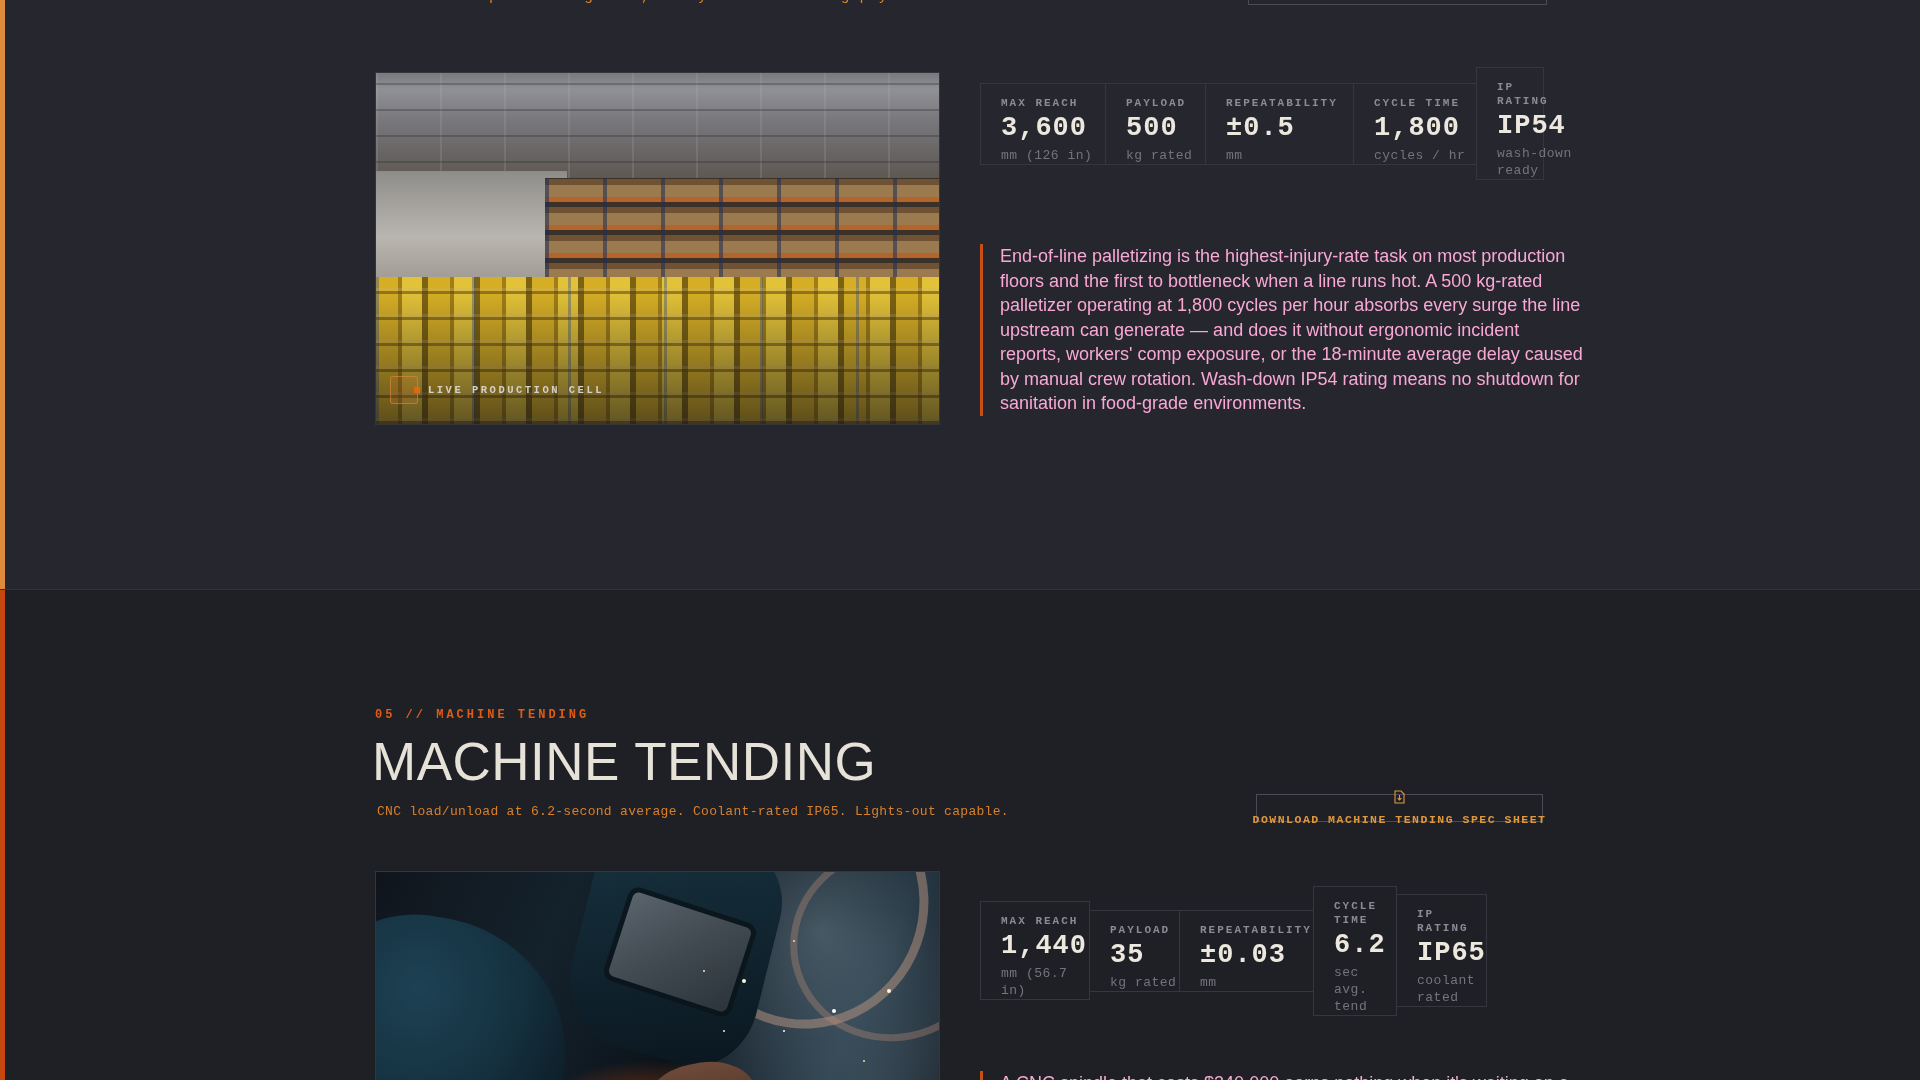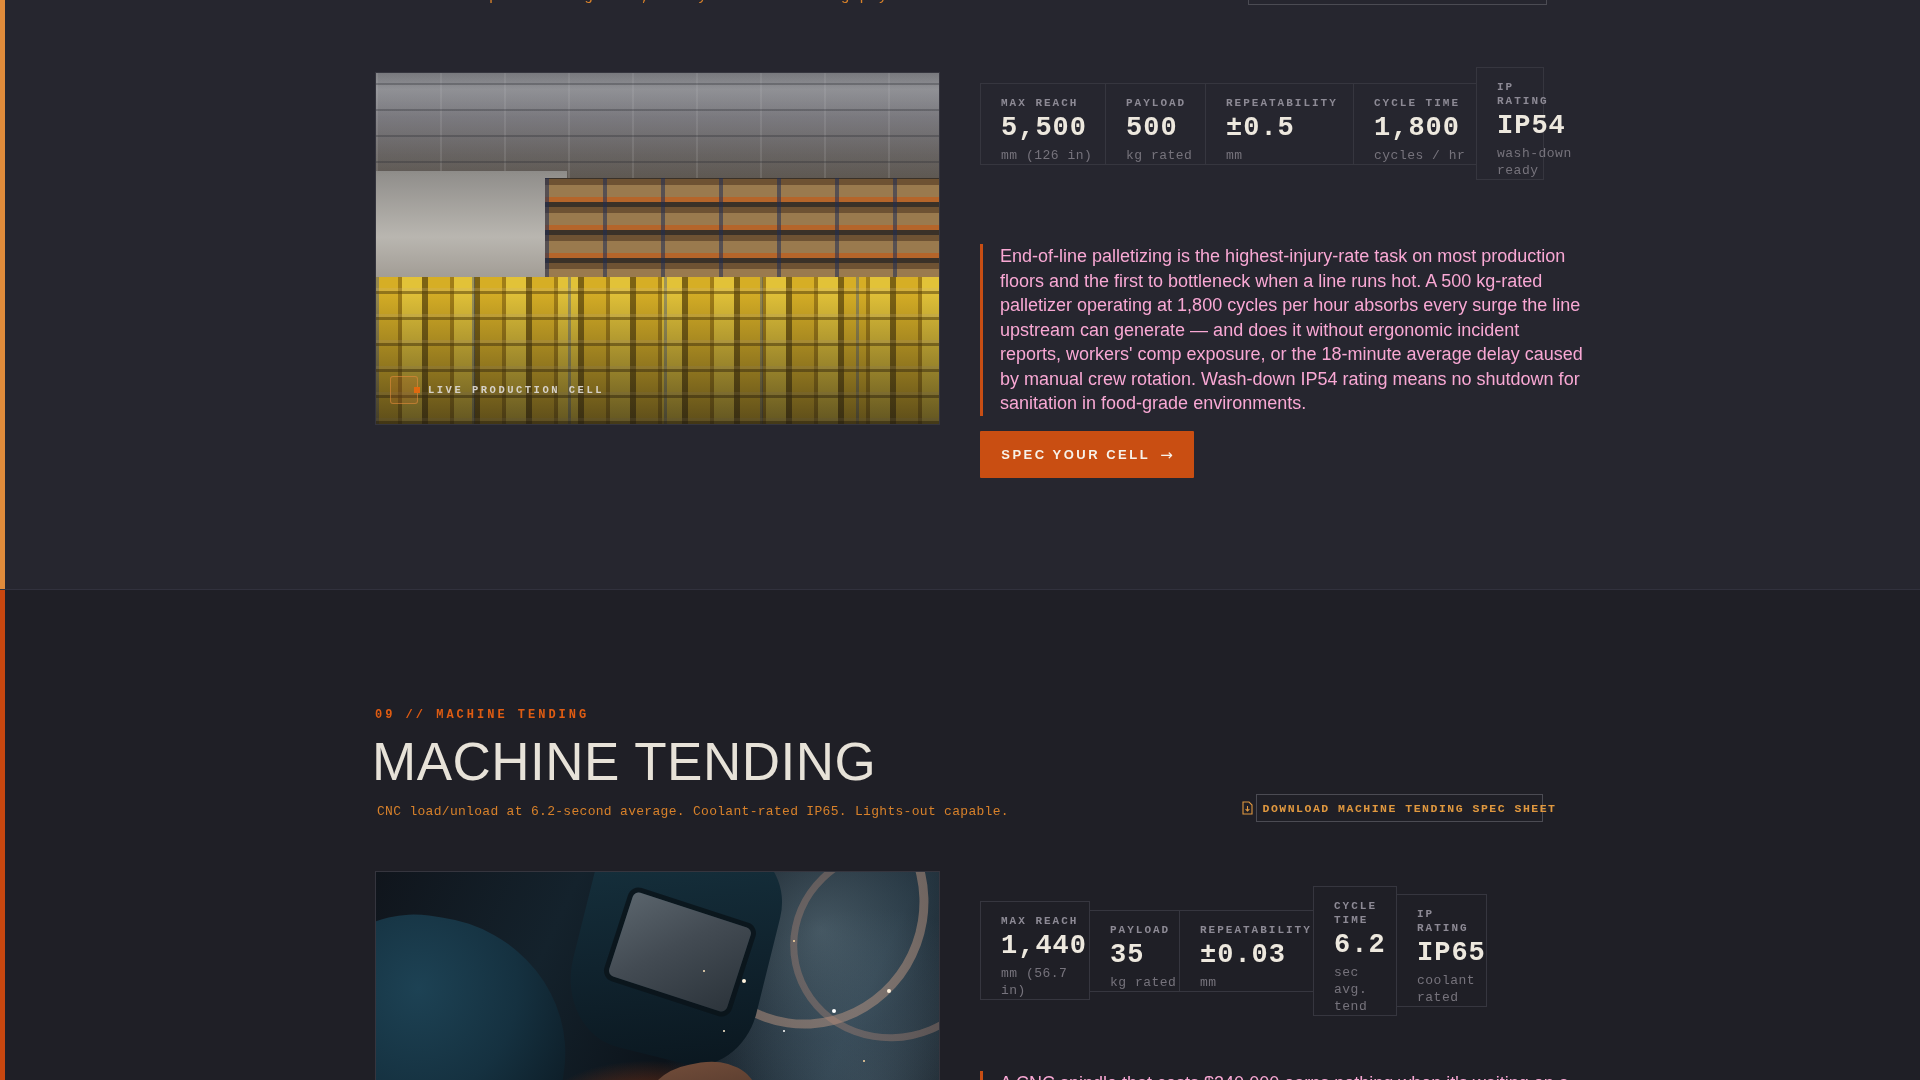--- a/index.html
+++ b/index.html
@@ -93,21 +93,21 @@
   .cta{position:absolute;left:980px;top:431px;width:214px;height:47px;background:#c94e12;border:none;cursor:pointer;
     display:flex;align-items:center;justify-content:center;gap:10px;border-radius:1px;}
   .cta-label{font-size:13px;font-weight:700;letter-spacing:2.5px;color:#f7f2ea;}
   .cta-arrow{font-size:15px;color:#f7f2ea;font-family:"DejaVu Sans",sans-serif;}
 
   
   .eyebrow{position:absolute;left:375px;top:118px;font-size:12px;font-weight:700;letter-spacing:3px;color:#e05c12;}
   .big-heading{position:absolute;left:372px;top:143px;font-size:53px;line-height:58px;font-weight:400;color:#e7e2d8;letter-spacing:.5px;}
   .subtitle{position:absolute;left:377px;top:214px;font-size:13px;letter-spacing:.3px;color:#d8812a;}
   .dl-btn{position:absolute;left:1256px;top:204px;width:287px;height:28px;box-sizing:border-box;border:1px solid #4b4b53;background:transparent;cursor:pointer;
-    display:flex;align-items:center;justify-content:center;gap:9px;}
+    display:flex;align-items:center;justify-content:center;gap:9px;flex-direction:column;}
   .dl-label{font-size:11.5px;font-weight:700;letter-spacing:1.5px;color:#e0983f;white-space:nowrap;}
   .dl-icon{display:inline-flex;flex:0 0 auto;}
 </style>
 </head>
 <body>
 
 <section class="sec1">
   <div class="accent-strip s1"></div>
 
   <div class="clipped-subtitle mono">End-of-line palletizing at 1,800 cycles/hr. 500 kg payload. Wash-down IP54.</div>
@@ -123,21 +123,21 @@
       <span class="cap-frame">
           <span class="cap-dot"></span>
         </span>
       <span class="cap-text mono">LIVE PRODUCTION CELL</span>
     </div>
   </div>
 
   <div class="spec-row spec-row-1 mono">
     <div class="spec-cell c1">
       <div class="spec-label">MAX REACH</div>
-      <div class="spec-value">5,500</div>
+      <div class="spec-value">3,600</div>
       <div class="spec-unit">mm (126 in)</div>
     </div>
     <div class="spec-cell c2">
       <div class="spec-label">PAYLOAD</div>
       <div class="spec-value">500</div>
       <div class="spec-unit">kg rated</div>
     </div>
     <div class="spec-cell c3">
       <div class="spec-label">REPEATABILITY</div>
       <div class="spec-value">±0.5</div>
@@ -150,30 +150,26 @@
     </div>
     <div class="spec-cell c5">
       <div class="spec-label">IP RATING</div>
       <div class="spec-value">IP54</div>
       <div class="spec-unit">wash‑down ready</div>
     </div>
   </div>
 
   <p class="lede lede-1">End-of-line palletizing is the highest-injury-rate task on most production floors and the first to bottleneck when a line runs hot. A 500 kg-rated palletizer operating at 1,800 cycles per hour absorbs every surge the line upstream can generate — and does it without ergonomic incident reports, workers' comp exposure, or the 18-minute average delay caused by manual crew rotation. Wash-down IP54 rating means no shutdown for sanitation in food-grade environments.</p>
 
-  <button class="cta">
-    <span class="cta-label">SPEC YOUR CELL</span>
-    <span class="cta-arrow">→</span>
-  </button>
 </section>
 
 <section class="sec2">
   <div class="accent-strip s2"></div>
 
-  <div class="eyebrow mono">09 // MACHINE TENDING</div>
+  <div class="eyebrow mono">05 // MACHINE TENDING</div>
   <h1 class="big-heading" style="margin:0;">MACHINE TENDING</h1>
   <div class="subtitle mono">CNC load/unload at 6.2-second average. Coolant-rated IP65. Lights-out capable.</div>
 
   <button class="dl-btn">
     <span class="dl-icon">
       <svg width="11" height="14" viewBox="0 0 11 14" fill="none" xmlns="http://www.w3.org/2000/svg">
         <path d="M1 1h6l3 3v9H1z" stroke="#e0983f" stroke-width="1.1" fill="none"></path>
         <path d="M5.5 5v5M3.6 8.2 5.5 10l1.9-1.8" stroke="#e0983f" stroke-width="1.1" fill="none"></path>
       </svg>
     </span>

